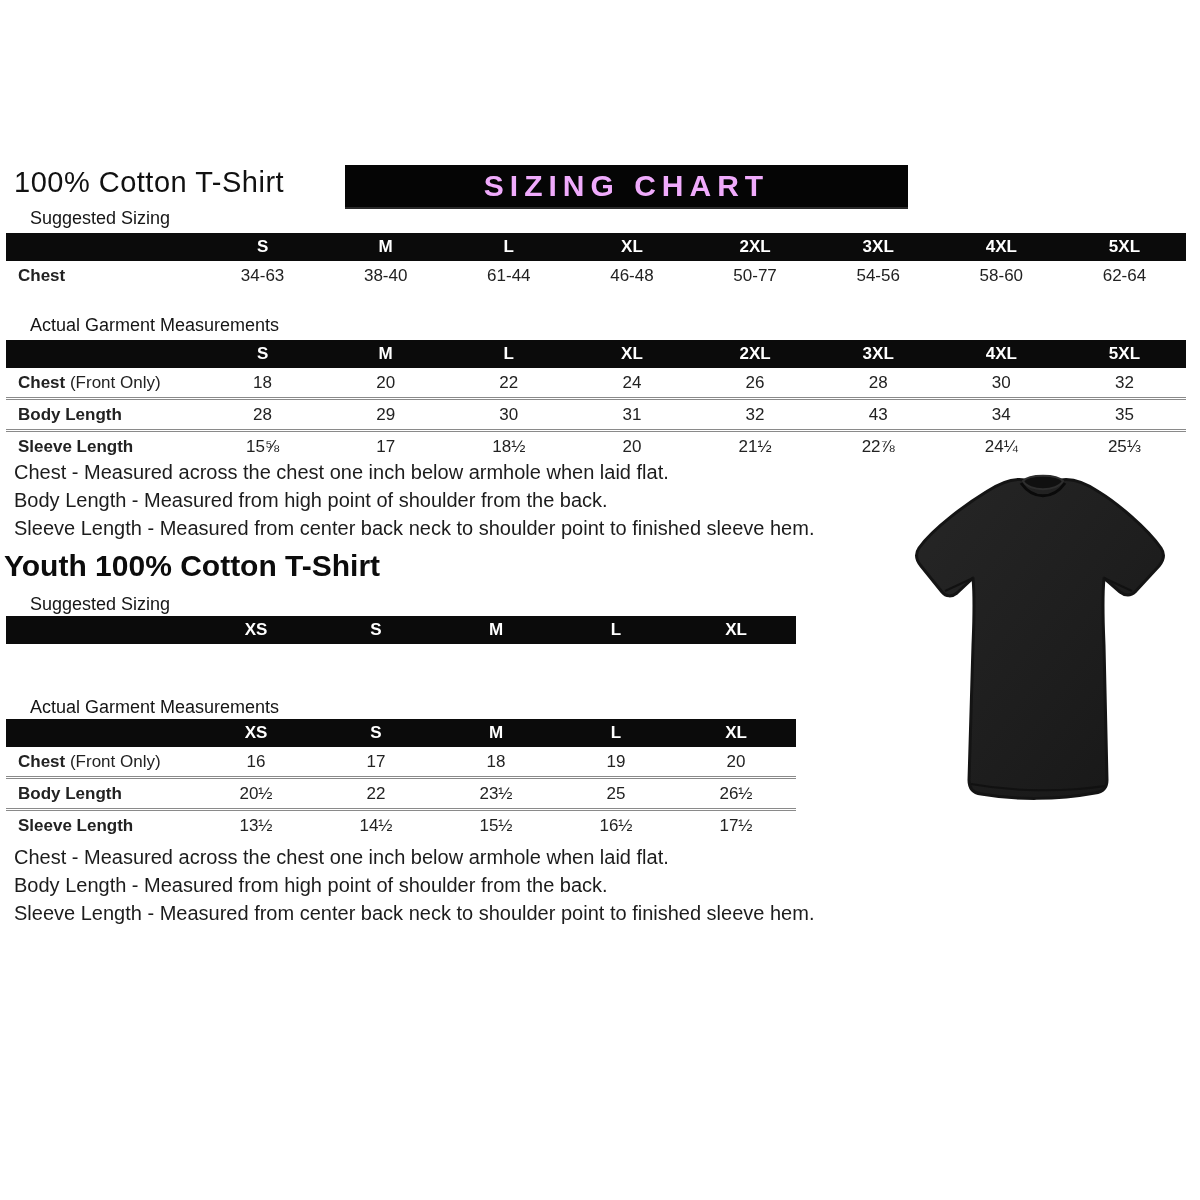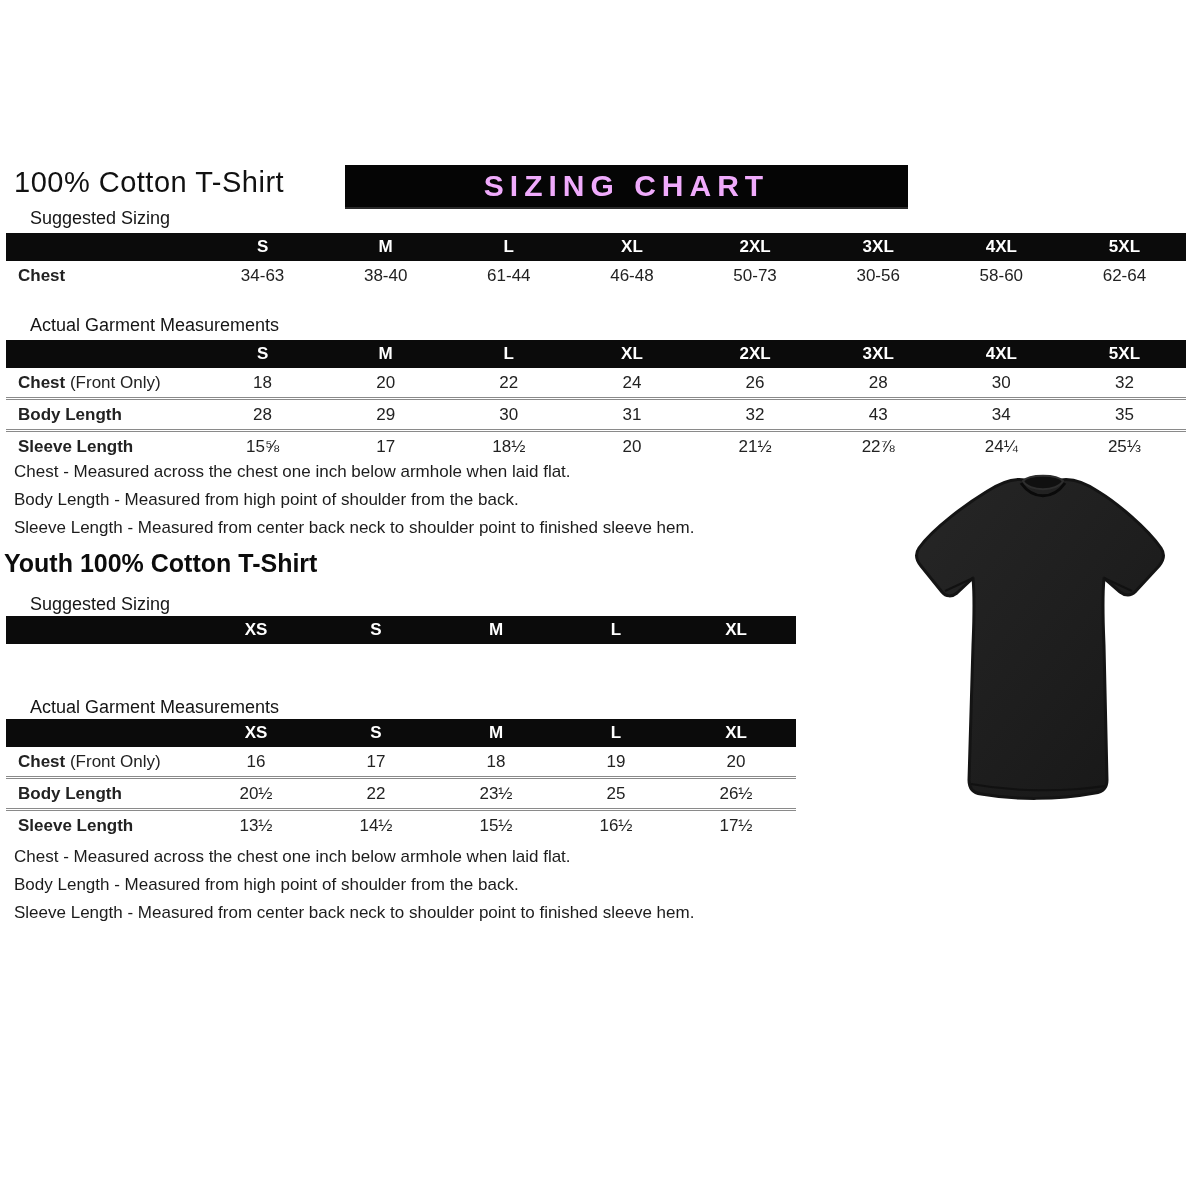--- a/index.html
+++ b/index.html
@@ -10,37 +10,37 @@
   .title {
     position:absolute; left:14px; top:166px; font-size:29px; font-weight:500;
     letter-spacing:0.5px; color:#111;
   }
   .banner {
     position:absolute; left:345px; top:165px; width:563px; height:42px;
     background:#050505; color:#f0abfc; display:flex; align-items:center; justify-content:center;
     font-size:30px; font-weight:bold; letter-spacing:6px; border-bottom:2px solid #2a2a2a;
   }
   .seclabel { position:absolute; left:18px; font-size:18px; color:#151515;margin-left:12px; }
-  .youth-title { position:absolute; left:4px; top:549px; font-size:25px; font-weight:bold; color:#0c0c0c; }
+  .youth-title { position:absolute; left:4px; top:549px; font-size:30px; font-weight:bold; color:#0c0c0c; }
 
   .tbl { position:absolute; left:6px; font-size:17px; }
   .tbl.adult { width:1180px; }
   .tbl.youth { width:790px; }
   .thead {
     display:flex; background:#0b0b0b; color:#ffffff; font-weight:bold;
     height:28px; align-items:center;
   }
   .trow { display:flex; height:29px; align-items:center; color:#222; }
   .rowline { border-top:3px double #8a8a8a;align-items:center; }
   .lblcell { width:195px; padding-left:12px; box-sizing:border-box; white-space:nowrap; }
   .tbl.youth .lblcell { width:190px; }
   .cell { flex:1; text-align:center; }
   .b { font-weight:bold; }
 
-  .notes { position:absolute; left:14px; font-size:17px; color:#1c1c1c; }
+  .notes { position:absolute; left:14px; font-size:20px; color:#1c1c1c; }
   .notes div { height:28px; line-height:28px; white-space:nowrap; }
 
   .tshirt-wrap { position:absolute; left:885px; top:460px; width:315px; height:358px; }
 </style>
 </head>
 <body>
 
 <div class="page">
 
   <div class="title">100% Cotton T-Shirt</div>
@@ -60,22 +60,22 @@
       <div class="cell">3XL</div>
       <div class="cell">4XL</div>
       <div class="cell">5XL</div>
     </div>
     <div class="trow">
       <div class="lblcell b">Chest</div>
       <div class="cell">34-63</div>
       <div class="cell">38-40</div>
       <div class="cell">61-44</div>
       <div class="cell">46-48</div>
-      <div class="cell">50-73</div>
-      <div class="cell">30-56</div>
+      <div class="cell">50-77</div>
+      <div class="cell">54-56</div>
       <div class="cell">58-60</div>
       <div class="cell">62-64</div>
     </div>
   </div>
 
   <div class="seclabel" style="top:315px;">Actual Garment Measurements</div>
   <div class="tbl adult" style="top:340px;">
     <div class="thead">
       <div class="lblcell"></div>
       <div class="cell">S</div>

